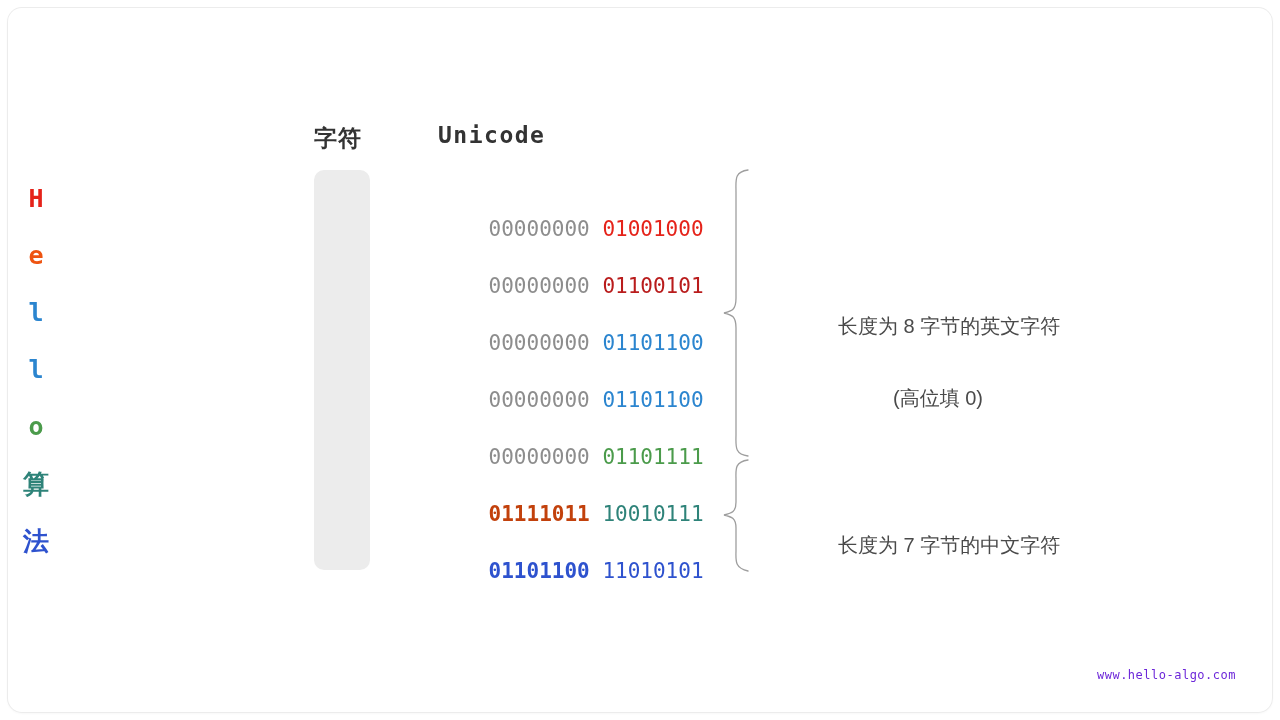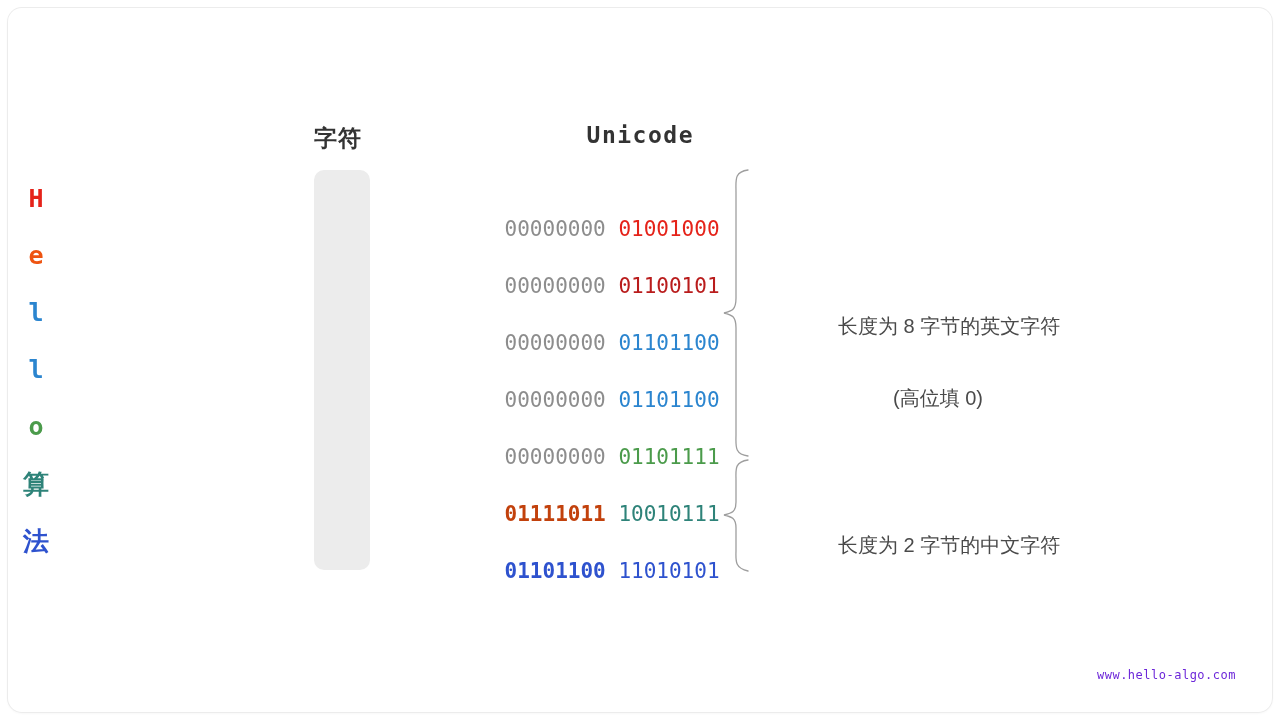--- a/index.html
+++ b/index.html
@@ -37,21 +37,21 @@
     font-size: 23px;
     font-weight: bold;
     color: #333333;
     letter-spacing: 1px;
   }
   #header-unicode {
     position: absolute;
     left: 430px;
     top: 114px;
     width: 256px;
-    text-align: right;
+    text-align: left;
     font-family: "DejaVu Sans Mono", "Liberation Mono", monospace;
     font-size: 23px;
     font-weight: bold;
     color: #333333;
     letter-spacing: 1.5px;
   }
 
   
   #char-column {
     position: absolute;
@@ -86,21 +86,20 @@
     height: 30px;
     line-height: 30px;
     font-family: "DejaVu Sans Mono", "Liberation Mono", monospace;
     font-size: 21px;
     letter-spacing: 0px;
     white-space: pre;
   }
   .byte-hi {
     color: #8d8d8d;
     font-weight: normal;
-    margin-left: 16px;
   }
   .byte-hi.strong {
     font-weight: bold;
   }
   .byte-lo {
     font-weight: normal;
   }
 
   
   .brace {
@@ -176,18 +175,18 @@
   <svg class="brace" id="brace-2" style="left:714px; top:450px;" width="36" height="116" viewBox="0 0 36 116">
     <path d="M 26 2 C 12 4 14 12 14 22 L 14 44 C 14 54 10 55 2 57 C 10 59 14 60 14 70 L 14 92 C 14 102 12 110 26 113" fill="none" stroke="#9e9e9e" stroke-width="1.3" stroke-linecap="round"></path>
   </svg>
 
   <div class="annotation" id="annotation-1" style="left:770px; top:264px; width:320px;">
     <span class="line1">长度为 8 字节的英文字符</span>
     <span class="line2">(高位填 0)</span>
   </div>
 
   <div class="annotation" id="annotation-2" style="left:770px; top:483px; width:320px;">
-    <span class="line1">长度为 2 字节的中文字符</span>
+    <span class="line1">长度为 7 字节的中文字符</span>
   </div>
 
   <div id="watermark">www.hello-algo.com</div>
 
 </div>
 
 </body></html>

